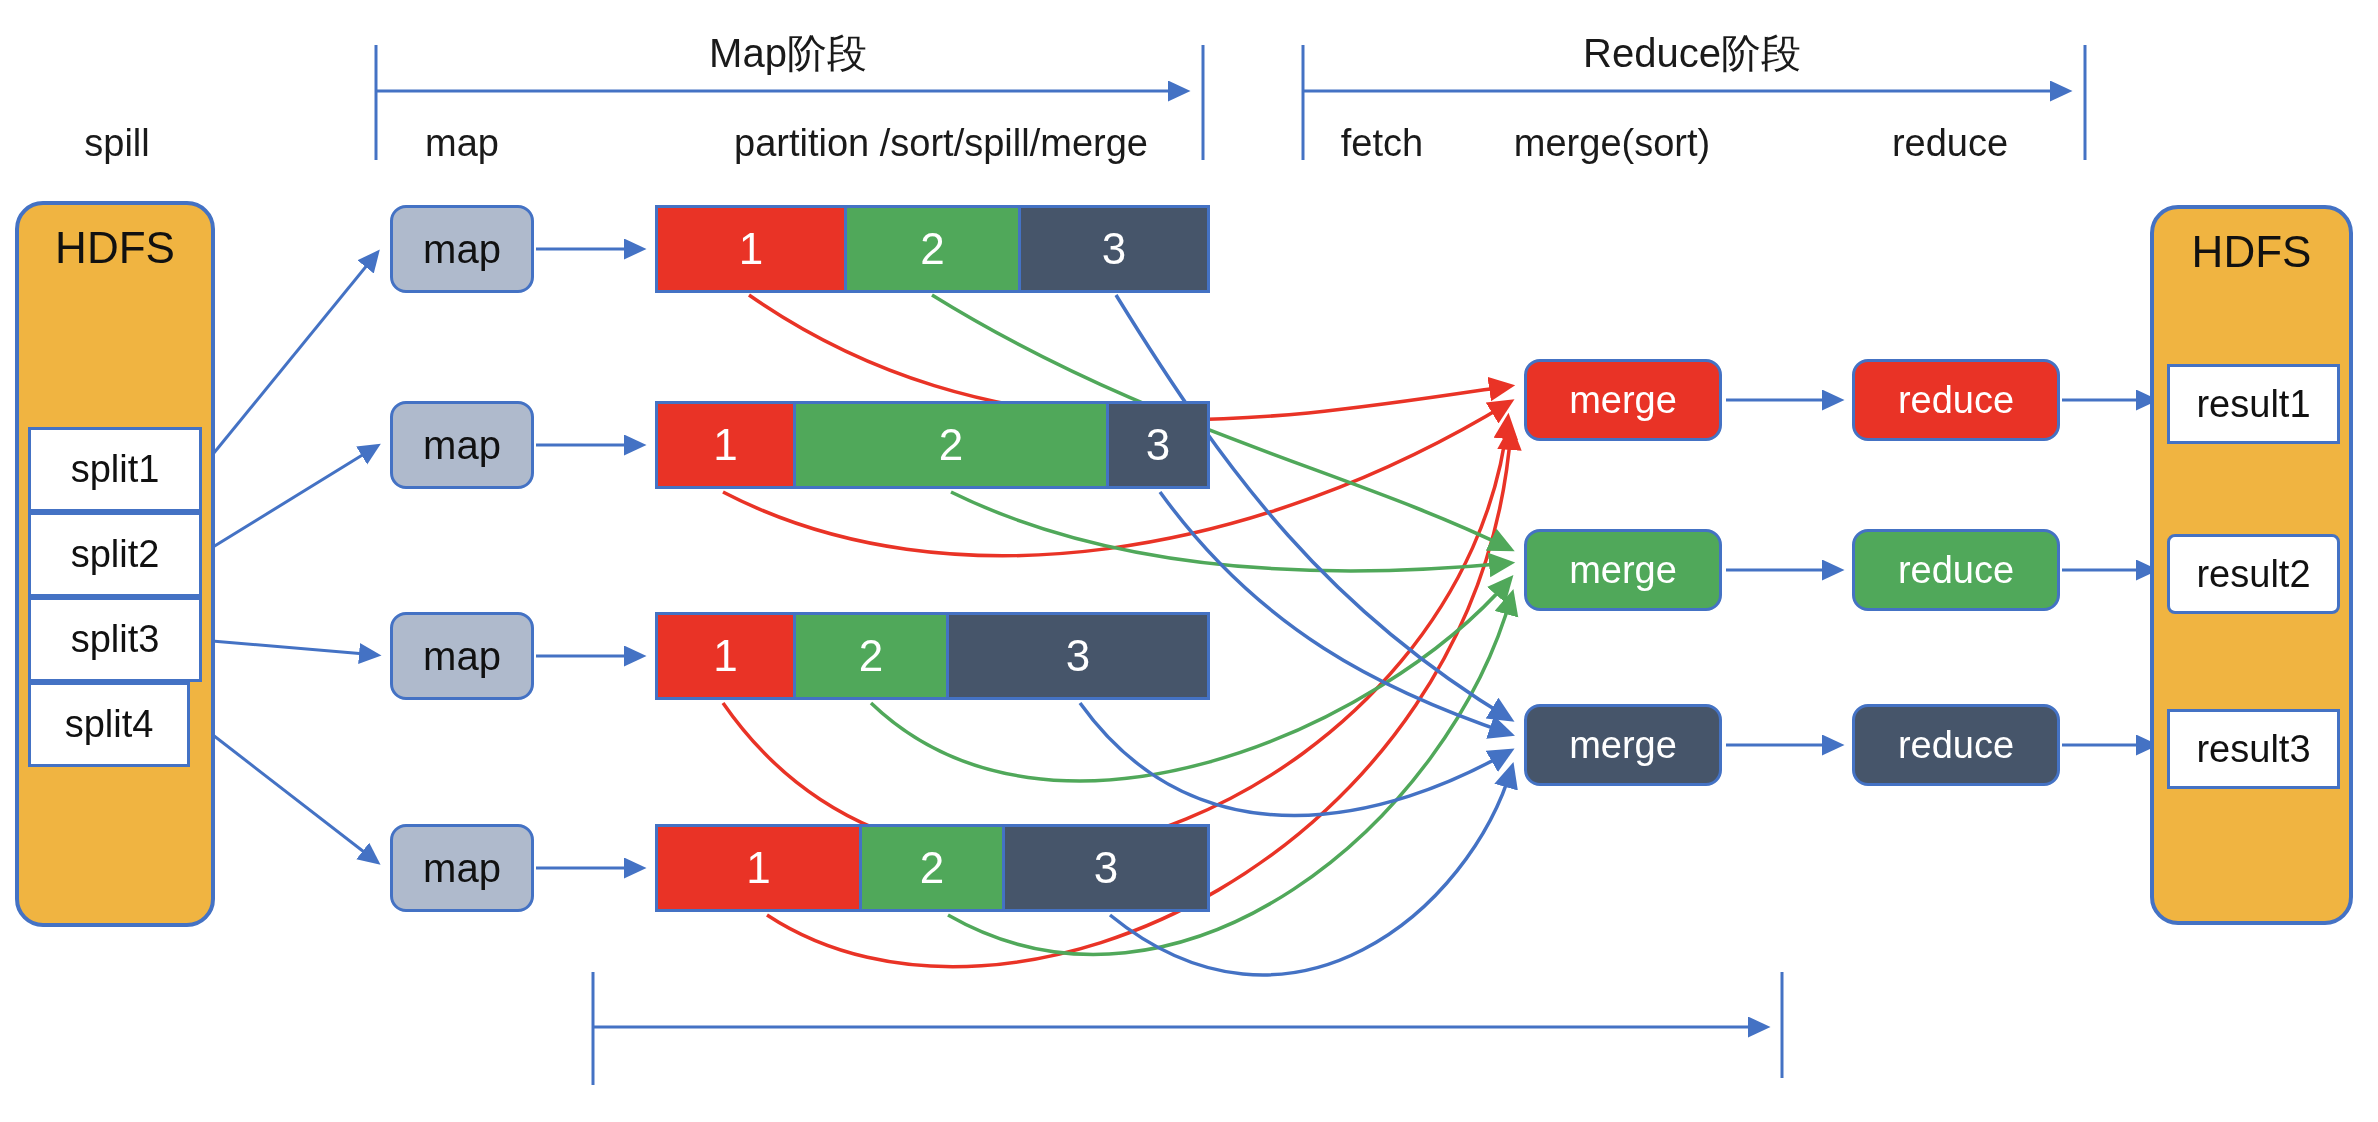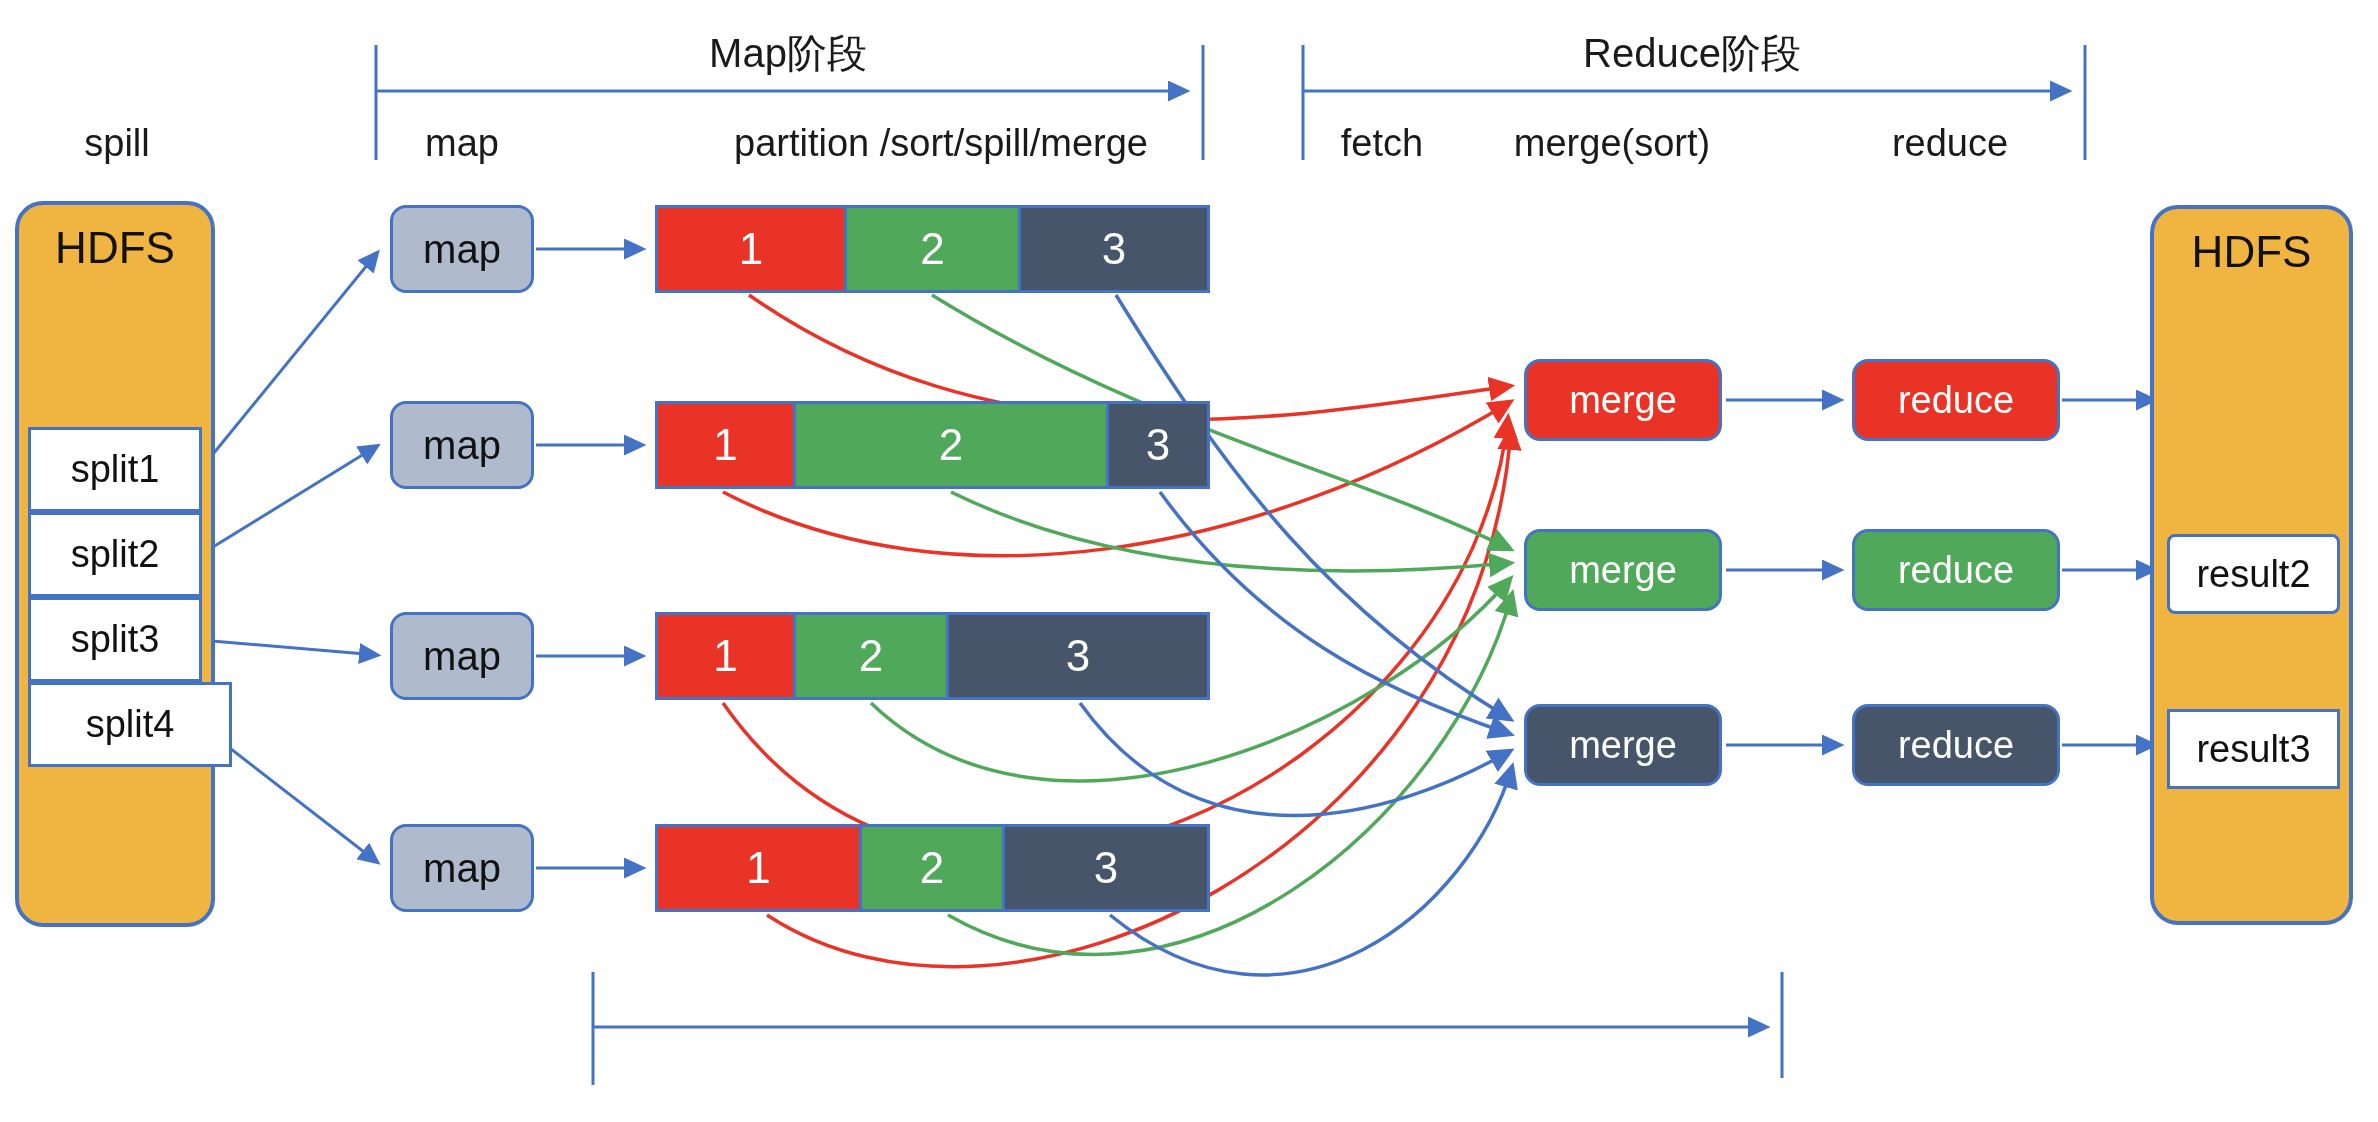--- a/index.html
+++ b/index.html
@@ -131,21 +131,21 @@
   <div class="abs lbl col-label" style="left:691px;top:120px;width:500px;height:46px;">partition /sort/spill/merge</div>
   <div class="abs lbl col-label" style="left:1302px;top:120px;width:160px;height:46px;">fetch</div>
   <div class="abs lbl col-label" style="left:1492px;top:120px;width:240px;height:46px;">merge(sort)</div>
   <div class="abs lbl col-label" style="left:1850px;top:120px;width:200px;height:46px;">reduce</div>
 
   <div class="abs hdfs" style="left:15px;top:201px;width:200px;height:726px;">
     <div class="abs lbl hdfs-title" style="left:0;top:18px;width:192px;height:50px;">HDFS</div>
     <div class="abs lbl slot" style="left:9px;top:222px;width:174px;height:85px;">split1</div>
     <div class="abs lbl slot" style="left:9px;top:307px;width:174px;height:85px;">split2</div>
     <div class="abs lbl slot" style="left:9px;top:392px;width:174px;height:85px;">split3</div>
-    <div class="abs lbl slot" style="left:9px;top:477px;width:204px;height:85px;">split4</div>
+    <div class="abs lbl slot" style="left:9px;top:477px;width:162px;height:85px;">split4</div>
   </div>
 
   <div class="abs lbl map-task" style="left:390px;top:205px;width:144px;height:88px;">map</div>
   <div class="abs lbl map-task" style="left:390px;top:401px;width:144px;height:88px;">map</div>
   <div class="abs lbl map-task" style="left:390px;top:612px;width:144px;height:88px;">map</div>
   <div class="abs lbl map-task" style="left:390px;top:824px;width:144px;height:88px;">map</div>
 
   <div class="abs bar" style="left:655px;top:205px;width:555px;height:88px;">
     <div class="seg red" style="width:186px;">1</div>
     <div class="seg green mid" style="width:177px;">2</div>
@@ -170,17 +170,18 @@
   <div class="abs lbl node red" style="left:1524px;top:359px;width:198px;height:82px;">merge</div>
   <div class="abs lbl node green" style="left:1524px;top:529px;width:198px;height:82px;">merge</div>
   <div class="abs lbl node slate" style="left:1524px;top:704px;width:198px;height:82px;">merge</div>
 
   <div class="abs lbl node red" style="left:1852px;top:359px;width:208px;height:82px;">reduce</div>
   <div class="abs lbl node green" style="left:1852px;top:529px;width:208px;height:82px;">reduce</div>
   <div class="abs lbl node slate" style="left:1852px;top:704px;width:208px;height:82px;">reduce</div>
 
   <div class="abs hdfs" style="left:2150px;top:205px;width:203px;height:720px;">
     <div class="abs lbl hdfs-title" style="left:0;top:18px;width:195px;height:50px;">HDFS</div>
+    <div class="abs lbl slot" style="left:13px;top:155px;width:173px;height:80px;">result1</div>
     <div class="abs lbl slot" style="left:13px;top:325px;width:173px;height:80px;border-radius:8px;">result2</div>
     <div class="abs lbl slot" style="left:13px;top:500px;width:173px;height:80px;">result3</div>
   </div>
 
 </div>
 
 </body></html>

